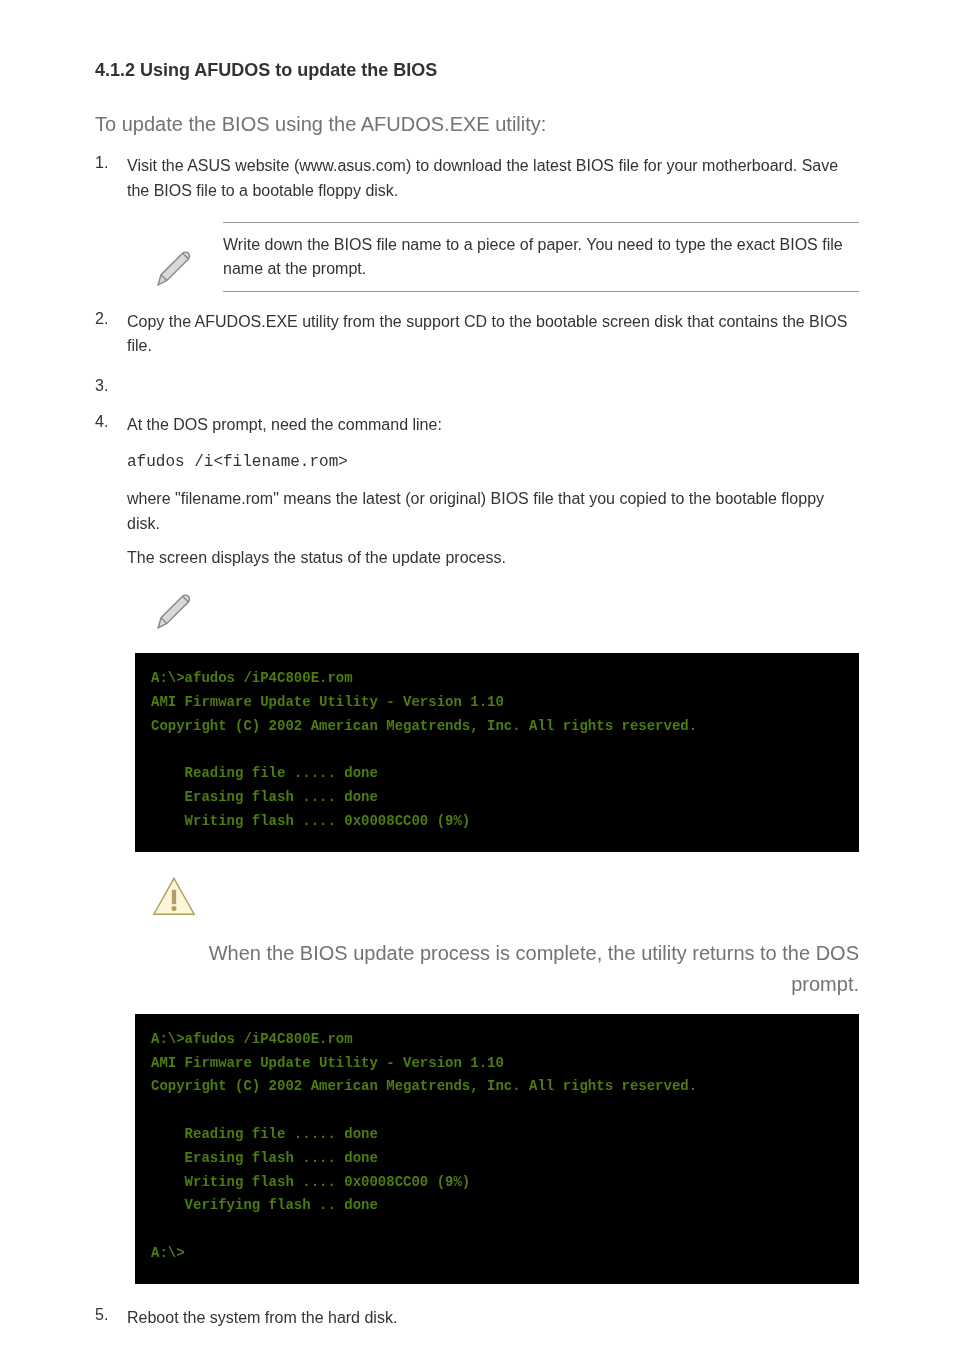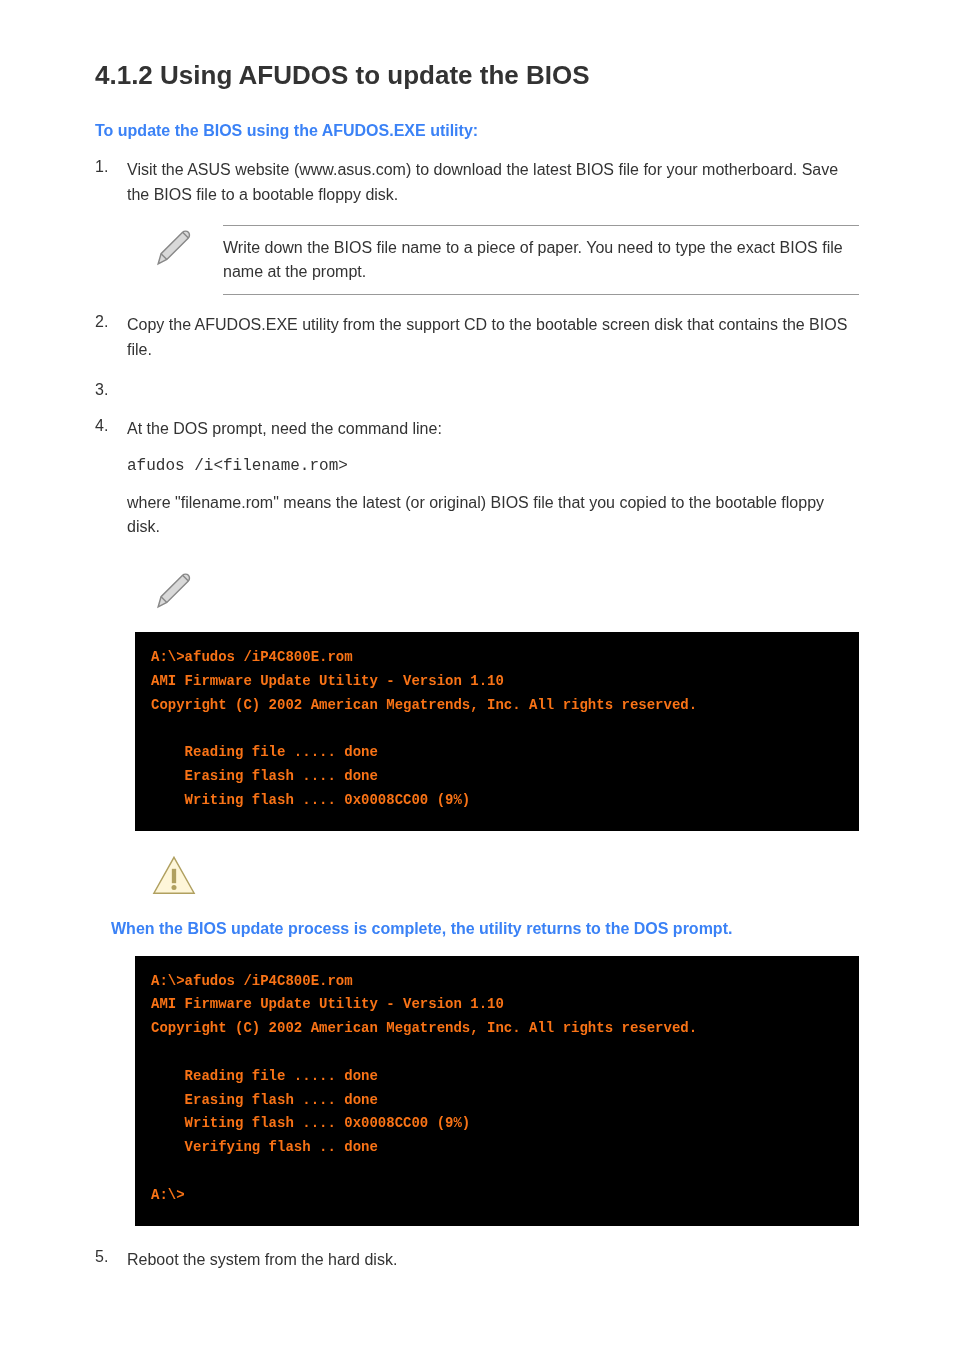--- a/index.html
+++ b/index.html
@@ -5,48 +5,47 @@
   * { margin: 0; padding: 0; box-sizing: border-box; }
   body {
     font-family: Arial, Helvetica, sans-serif;
     background: #ffffff;
     width: 954px;
     margin: 0 auto;
     padding: 60px 95px 40px 95px;
     color: #333;
   }
   .page-title {
-    font-size: 26px;
+    font-size: 18px;
     font-weight: bold;
     color: #333;
     margin-bottom: 28px;
   }
   .body-text {
-    font-size: 16px;
+    font-size: 20px;
     line-height: 1.55;
-    color: #3b82f6;
+    color: #737373;
     margin-bottom: 14px;
-    font-weight: bold;
   }
   .numbered-item {
     display: flex;
     gap: 12px;
     margin-bottom: 18px;
   }
   .numbered-item .num {
     font-size: 16px;
     min-width: 20px;
   }
   .numbered-item .txt {
     font-size: 16px;
     line-height: 1.55;
   }
   .callout {
     display: flex;
-    align-items: flex-start;
+    align-items: flex-end;
     gap: 26px;
     margin: 10px 0 18px 56px;
   }
   .callout .icon-wrap {
     flex-shrink: 0;
     width: 46px;
     height: 46px;
     display: flex;
     align-items: center;
     justify-content: center;
@@ -55,21 +54,21 @@
     flex: 1;
     border-top: 1px solid #999;
     border-bottom: 1px solid #999;
     padding: 10px 0;
     font-size: 16px;
     line-height: 1.5;
     color: #333;
   }
   .terminal {
     background: #000000;
-    color: #f97316;
+    color: #4d7c0f;
     font-family: "Courier New", Courier, monospace;
     font-size: 14px;
     font-weight: bold;
     padding: 14px 16px 18px 16px;
     margin: 8px 0 22px 40px;
     line-height: 1.7;
     white-space: pre;
   }
   .quill-icon svg { width: 46px; height: 46px; }
   .warn-icon svg { width: 46px; height: 46px; }
@@ -103,20 +102,21 @@
 </div>
 <div class="numbered-item">
   <div class="num">3.</div>
 </div>
 <div class="numbered-item">
   <div class="num">4.</div>
   <div class="txt">
     <span>At the DOS prompt, need the command line:</span>
     <div style="font-family:'Courier New',monospace; margin:12px 0 12px 0;">      afudos /i&lt;filename.rom&gt;</div>
     <div style="margin-bottom:10px;">where "filename.rom" means the latest (or original) BIOS file that you copied to the bootable floppy disk.</div>
+    <div>The screen displays the status of the update process.</div>
   </div>
 </div>
 
 <div class="callout">
   <div class="icon-wrap quill-icon">
     <svg viewBox="0 0 64 64">
       <path d="M10 54 L14 40 L44 10 C46 8 50 8 52 10 C54 12 54 16 52 18 L22 48 L10 54 Z" fill="#d9d9d9" stroke="#888" stroke-width="2"></path>
       <path d="M14 40 L22 48" stroke="#888" stroke-width="2"></path>
       <path d="M44 10 L52 18" stroke="#888" stroke-width="2"></path>
     </svg>
@@ -134,21 +134,21 @@
 <div class="callout">
   <div class="icon-wrap warn-icon">
     <svg viewBox="0 0 64 64">
       <path d="M32 6 L60 56 L4 56 Z" fill="#fef6d9" stroke="#b0a060" stroke-width="2"></path>
       <rect x="29" y="22" width="6" height="20" fill="#b0a060"></rect>
       <circle cx="32" cy="48" r="3.5" fill="#b0a060"></circle>
     </svg>
   </div>
 </div>
 
-<p class="body-text" style="margin-left:16px;">When the BIOS update process is complete, the utility returns to the DOS prompt.</p>
+<p class="body-text" style="margin-left:51px;text-align:right;">When the BIOS update process is complete, the utility returns to the DOS prompt.</p>
 
 <div class="terminal">A:\&gt;afudos /iP4C800E.rom
 AMI Firmware Update Utility - Version 1.10
 Copyright (C) 2002 American Megatrends, Inc. All rights reserved.
 
     Reading file ..... done
     Erasing flash .... done
     Writing flash .... 0x0008CC00 (9%)
     Verifying flash .. done
 

